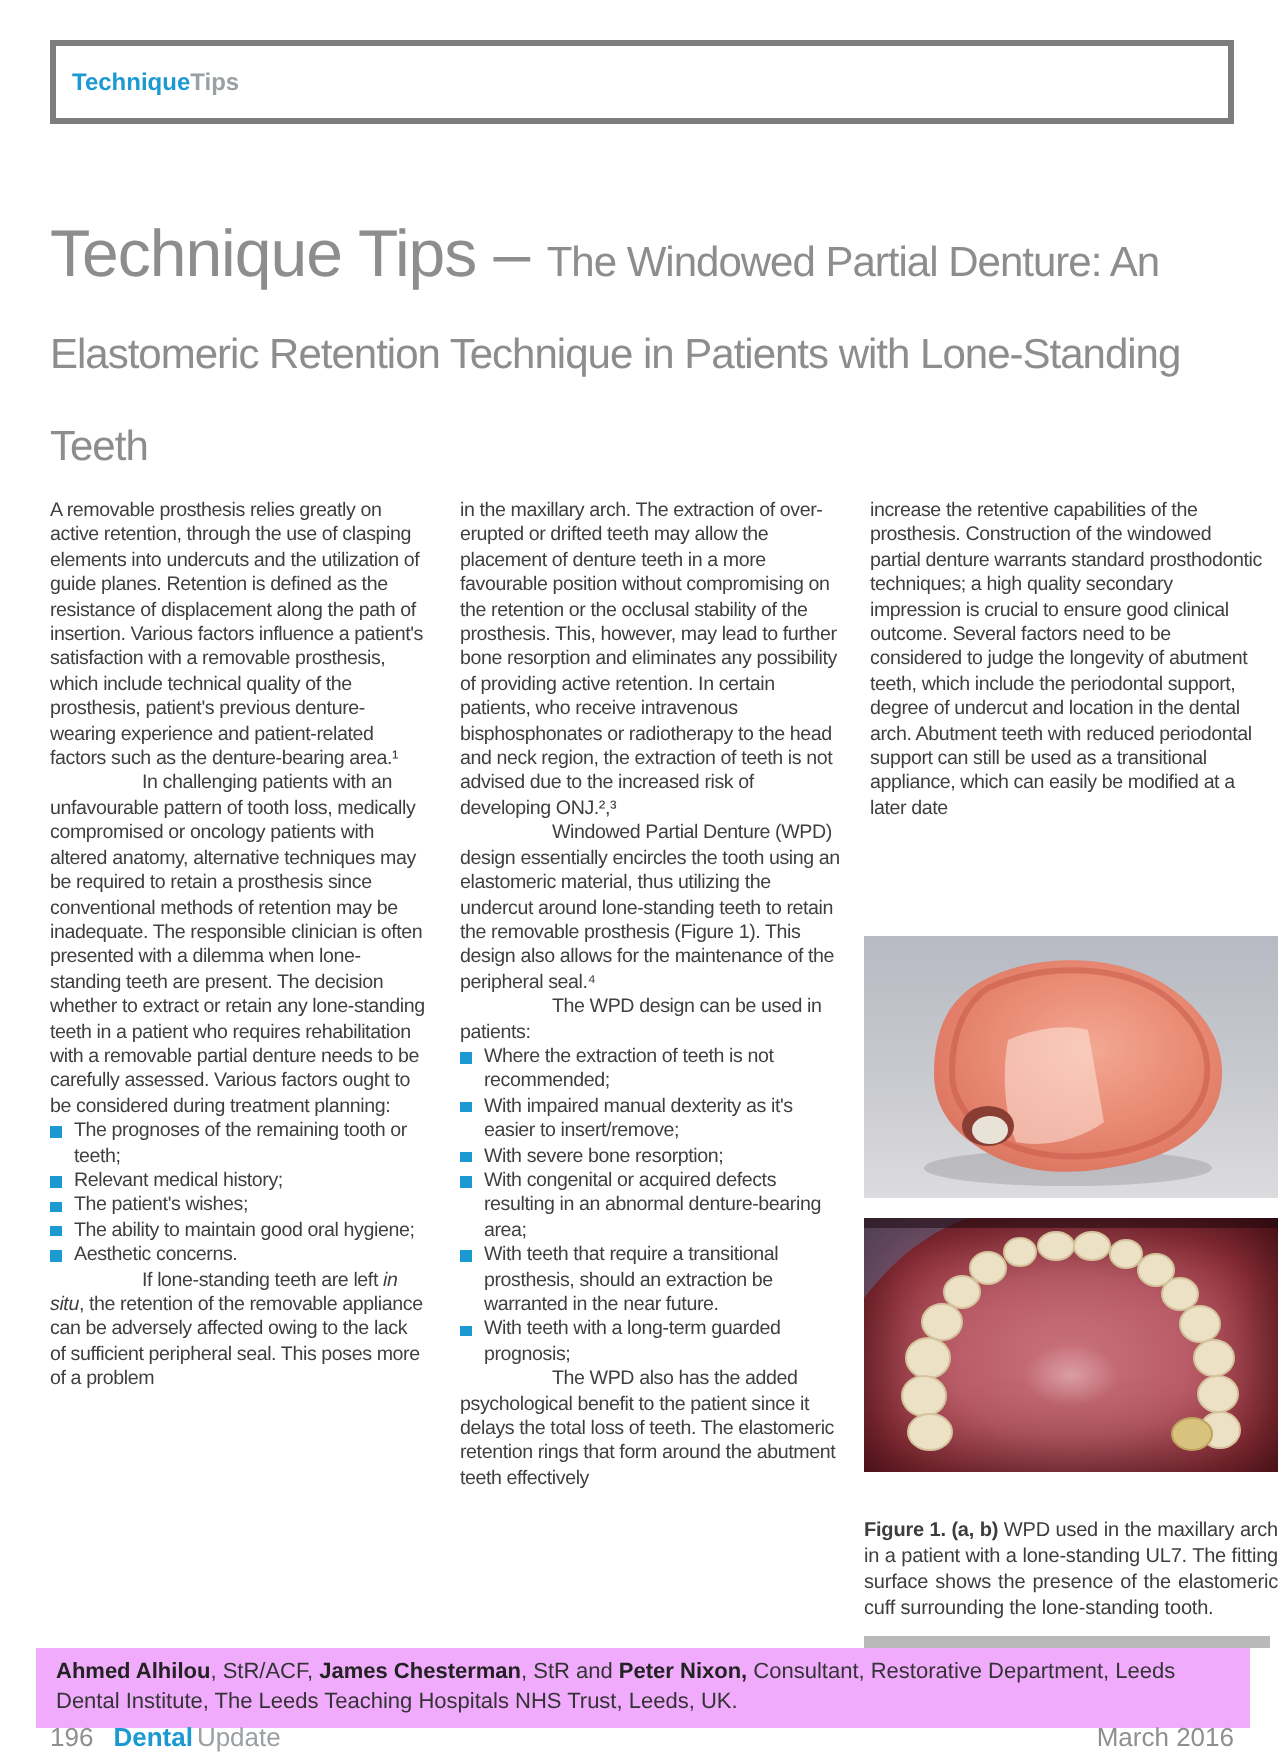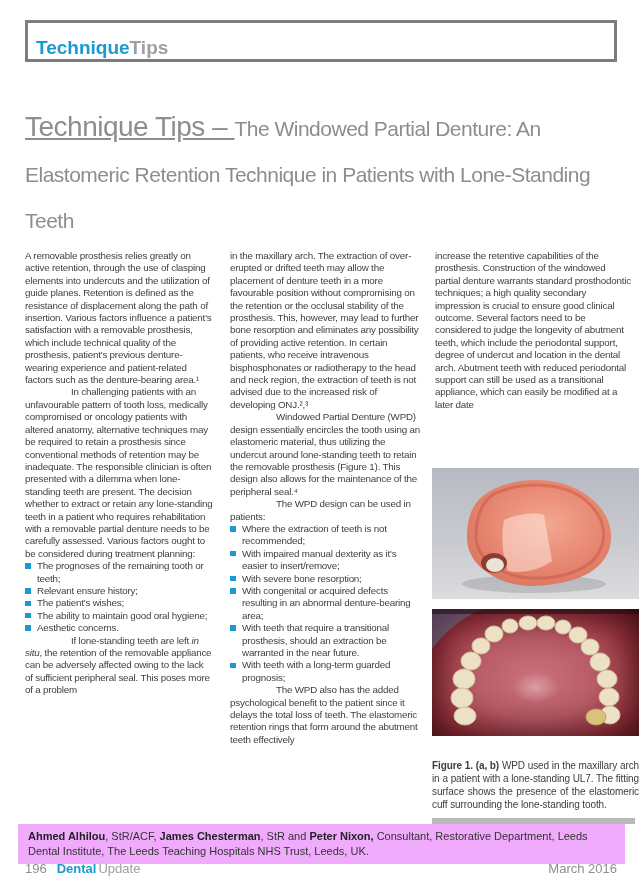--- a/index.html
+++ b/index.html
@@ -1,29 +1,29 @@
 <!DOCTYPE html>
 <html><head>
 <meta charset="utf-8">
 <style>
   html,body{margin:0;padding:0;background:#ffffff;}
   .page{position:relative;width:642px;height:882px;background:#ffffff;overflow:hidden;
         font-family:"Liberation Sans",sans-serif;}
 
   
   .masthead{position:absolute;left:25px;top:20px;width:592px;height:42px;box-sizing:border-box;
-            border:3px solid #7d7d7d;display:flex;align-items:flex-end;padding-left:8px;
-            font-size:19px;font-weight:bold;letter-spacing:0;}
+            border:3px solid #7d7d7d;display:flex;align-items:center;padding-left:8px;
+            font-size:12px;font-weight:bold;letter-spacing:0;}
   .brand-blue{color:#1b9ad2;}
   .brand-gray{color:#9aa0a3;}
 
   
   .title{position:absolute;left:25px;top:104px;width:596px;margin:0;font-weight:normal;
          color:#8d8d8d;font-size:21px;line-height:46px;letter-spacing:-0.5px;}
-  .title .t-main{font-size:28px;letter-spacing:-0.5px;text-decoration:underline;}
+  .title .t-main{font-size:33px;letter-spacing:-0.5px;}
 
   
   .col{position:absolute;top:250px;font-size:9.8px;line-height:12.4px;letter-spacing:-0.2px;
        color:#3f3f3f;text-align:left;}
   .col1{left:25px;width:188px;}
   .col2{left:230px;width:194px;}
   .col3{left:435px;width:196px;}
   .col p{margin:0;}
   .indent{text-indent:46px;}
   .blist{list-style:none;margin:0;padding:0;}
@@ -69,21 +69,21 @@
       <span class="brand-gray">Tips</span>
   </div>
 
   <h1 class="title"><span class="t-main">Technique Tips – </span><span class="t-sub">The Windowed Partial Denture: An Elastomeric Retention Technique in Patients with Lone-Standing Teeth</span></h1>
 
   <div class="col col1">
     <p class="body">A removable prosthesis relies greatly on active retention, through the use of clasping elements into undercuts and the utilization of guide planes. Retention is defined as the resistance of displacement along the path of insertion. Various factors influence a patient's satisfaction with a removable prosthesis, which include technical quality of the prosthesis, patient's previous denture-wearing experience and patient-related factors such as the denture-bearing area.¹</p>
     <p class="body indent">In challenging patients with an unfavourable pattern of tooth loss, medically compromised or oncology patients with altered anatomy, alternative techniques may be required to retain a prosthesis since conventional methods of retention may be inadequate. The responsible clinician is often presented with a dilemma when lone-standing teeth are present. The decision whether to extract or retain any lone-standing teeth in a patient who requires rehabilitation with a removable partial denture needs to be carefully assessed. Various factors ought to be considered during treatment planning:</p>
     <ul class="blist">
       <li>The prognoses of the remaining tooth or teeth;</li>
-      <li>Relevant ensure history;</li>
+      <li>Relevant medical history;</li>
       <li>The patient's wishes;</li>
       <li>The ability to maintain good oral hygiene;</li>
       <li>Aesthetic concerns.</li>
     </ul>
     <p class="body indent"><span>If lone-standing teeth are left </span><em>in situ</em><span>, the retention of the removable appliance can be adversely affected owing to the lack of sufficient peripheral seal. This poses more of a problem</span></p>
   </div>
 
   <div class="col col2">
     <p class="body">in the maxillary arch. The extraction of over-erupted or drifted teeth may allow the placement of denture teeth in a more favourable position without compromising on the retention or the occlusal stability of the prosthesis. This, however, may lead to further bone resorption and eliminates any possibility of providing active retention. In certain patients, who receive intravenous bisphosphonates or radiotherapy to the head and neck region, the extraction of teeth is not advised due to the increased risk of developing ONJ.²,³</p>
     <p class="body indent">Windowed Partial Denture (WPD) design essentially encircles the tooth using an elastomeric material, thus utilizing the undercut around lone-standing teeth to retain the removable prosthesis (Figure 1). This design also allows for the maintenance of the peripheral seal.⁴</p>

